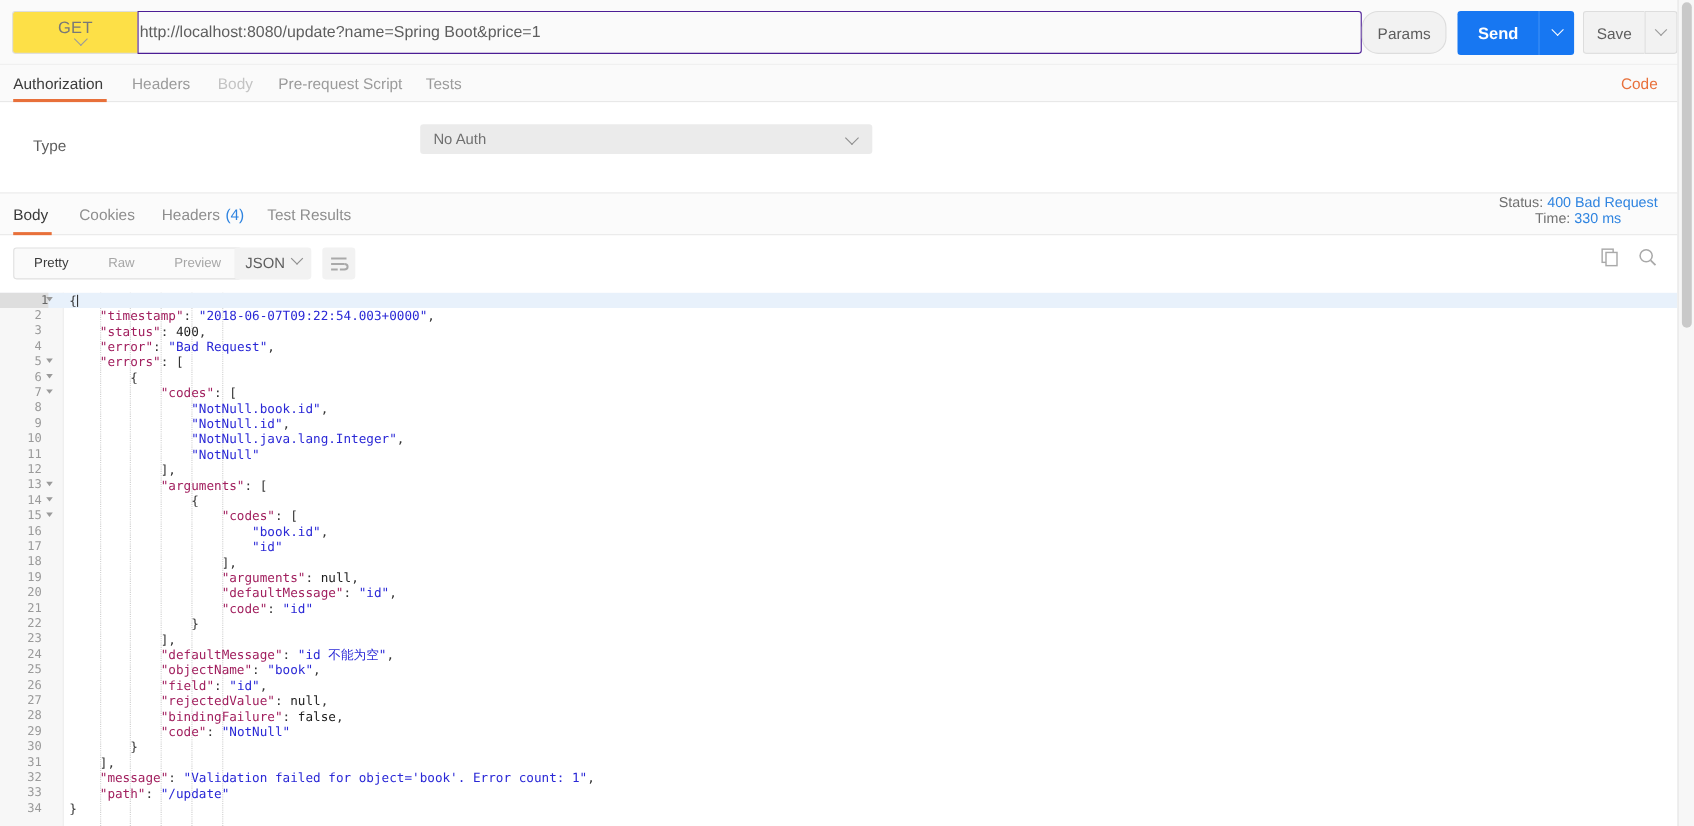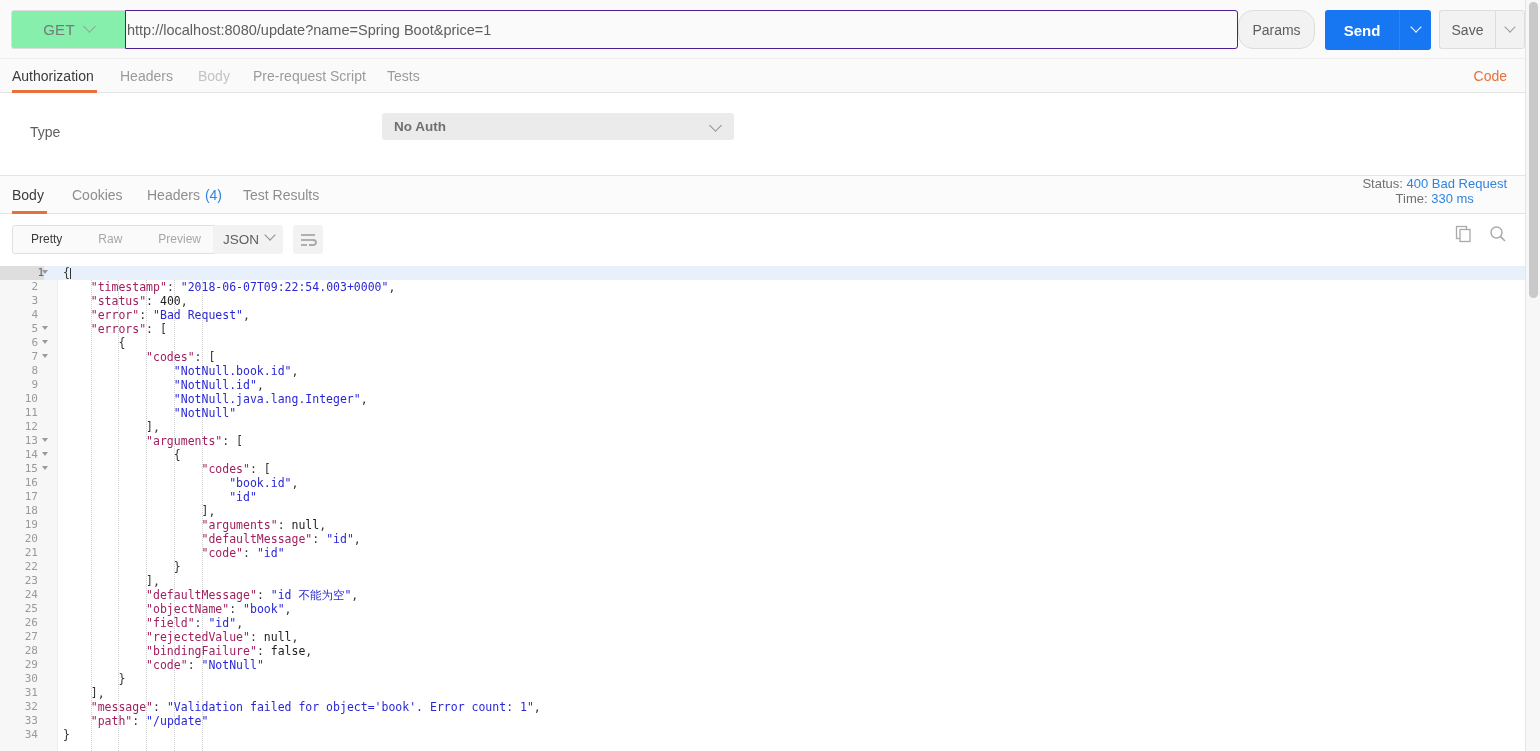--- a/index.html
+++ b/index.html
@@ -41,26 +41,27 @@
     position: absolute;
     top: 0; left: 0;
     width: 1525px; height: 59px;
     background: #fafafa;
     border-bottom: 1px solid #eeeeee;
   }
   .method-box {
     position: absolute;
     left: 11px; top: 10px;
     width: 114px; height: 39px;
-    background: #86efac;
+    background: #fde047;
     border: 1px solid #dddddd;
     border-right: none;
     border-radius: 3px 0 0 3px;
     display: flex; align-items: center; justify-content: center;
     cursor: pointer;
+    flex-direction: column;
   }
   .method-box .lbl {
     font-size: 15px; color: #787878; letter-spacing: .3px;
   }
   .chev {
     display: inline-block;
     margin-left: 10px;
     width: 9px; height: 9px;
     border-right: 1.6px solid #9a9a9a;
     border-bottom: 1.6px solid #9a9a9a;
@@ -181,28 +182,27 @@
     border-bottom: 1px solid #e4e4e4;
   }
   .auth-type-label {
     position: absolute;
     left: 30px; top: 31px;
     font-size: 14px; color: #5e5e5e;
   }
   .auth-select {
     position: absolute;
     left: 382px; top: 20px;
-    width: 352px; height: 27px;
+    width: 411px; height: 27px;
     background: #ebebeb;
     border-radius: 3px;
     display: flex; align-items: center;
     padding: 0 12px;
     font-size: 13.5px; color: #707070;
     cursor: pointer;
-    font-weight: bold;
   }
   .auth-select .chev {
     position: absolute;
     right: 14px; top: 11px;
     margin-left: 0;
     width: 9px; height: 9px;
     border-color: #8e8e8e;
   }
 
   

